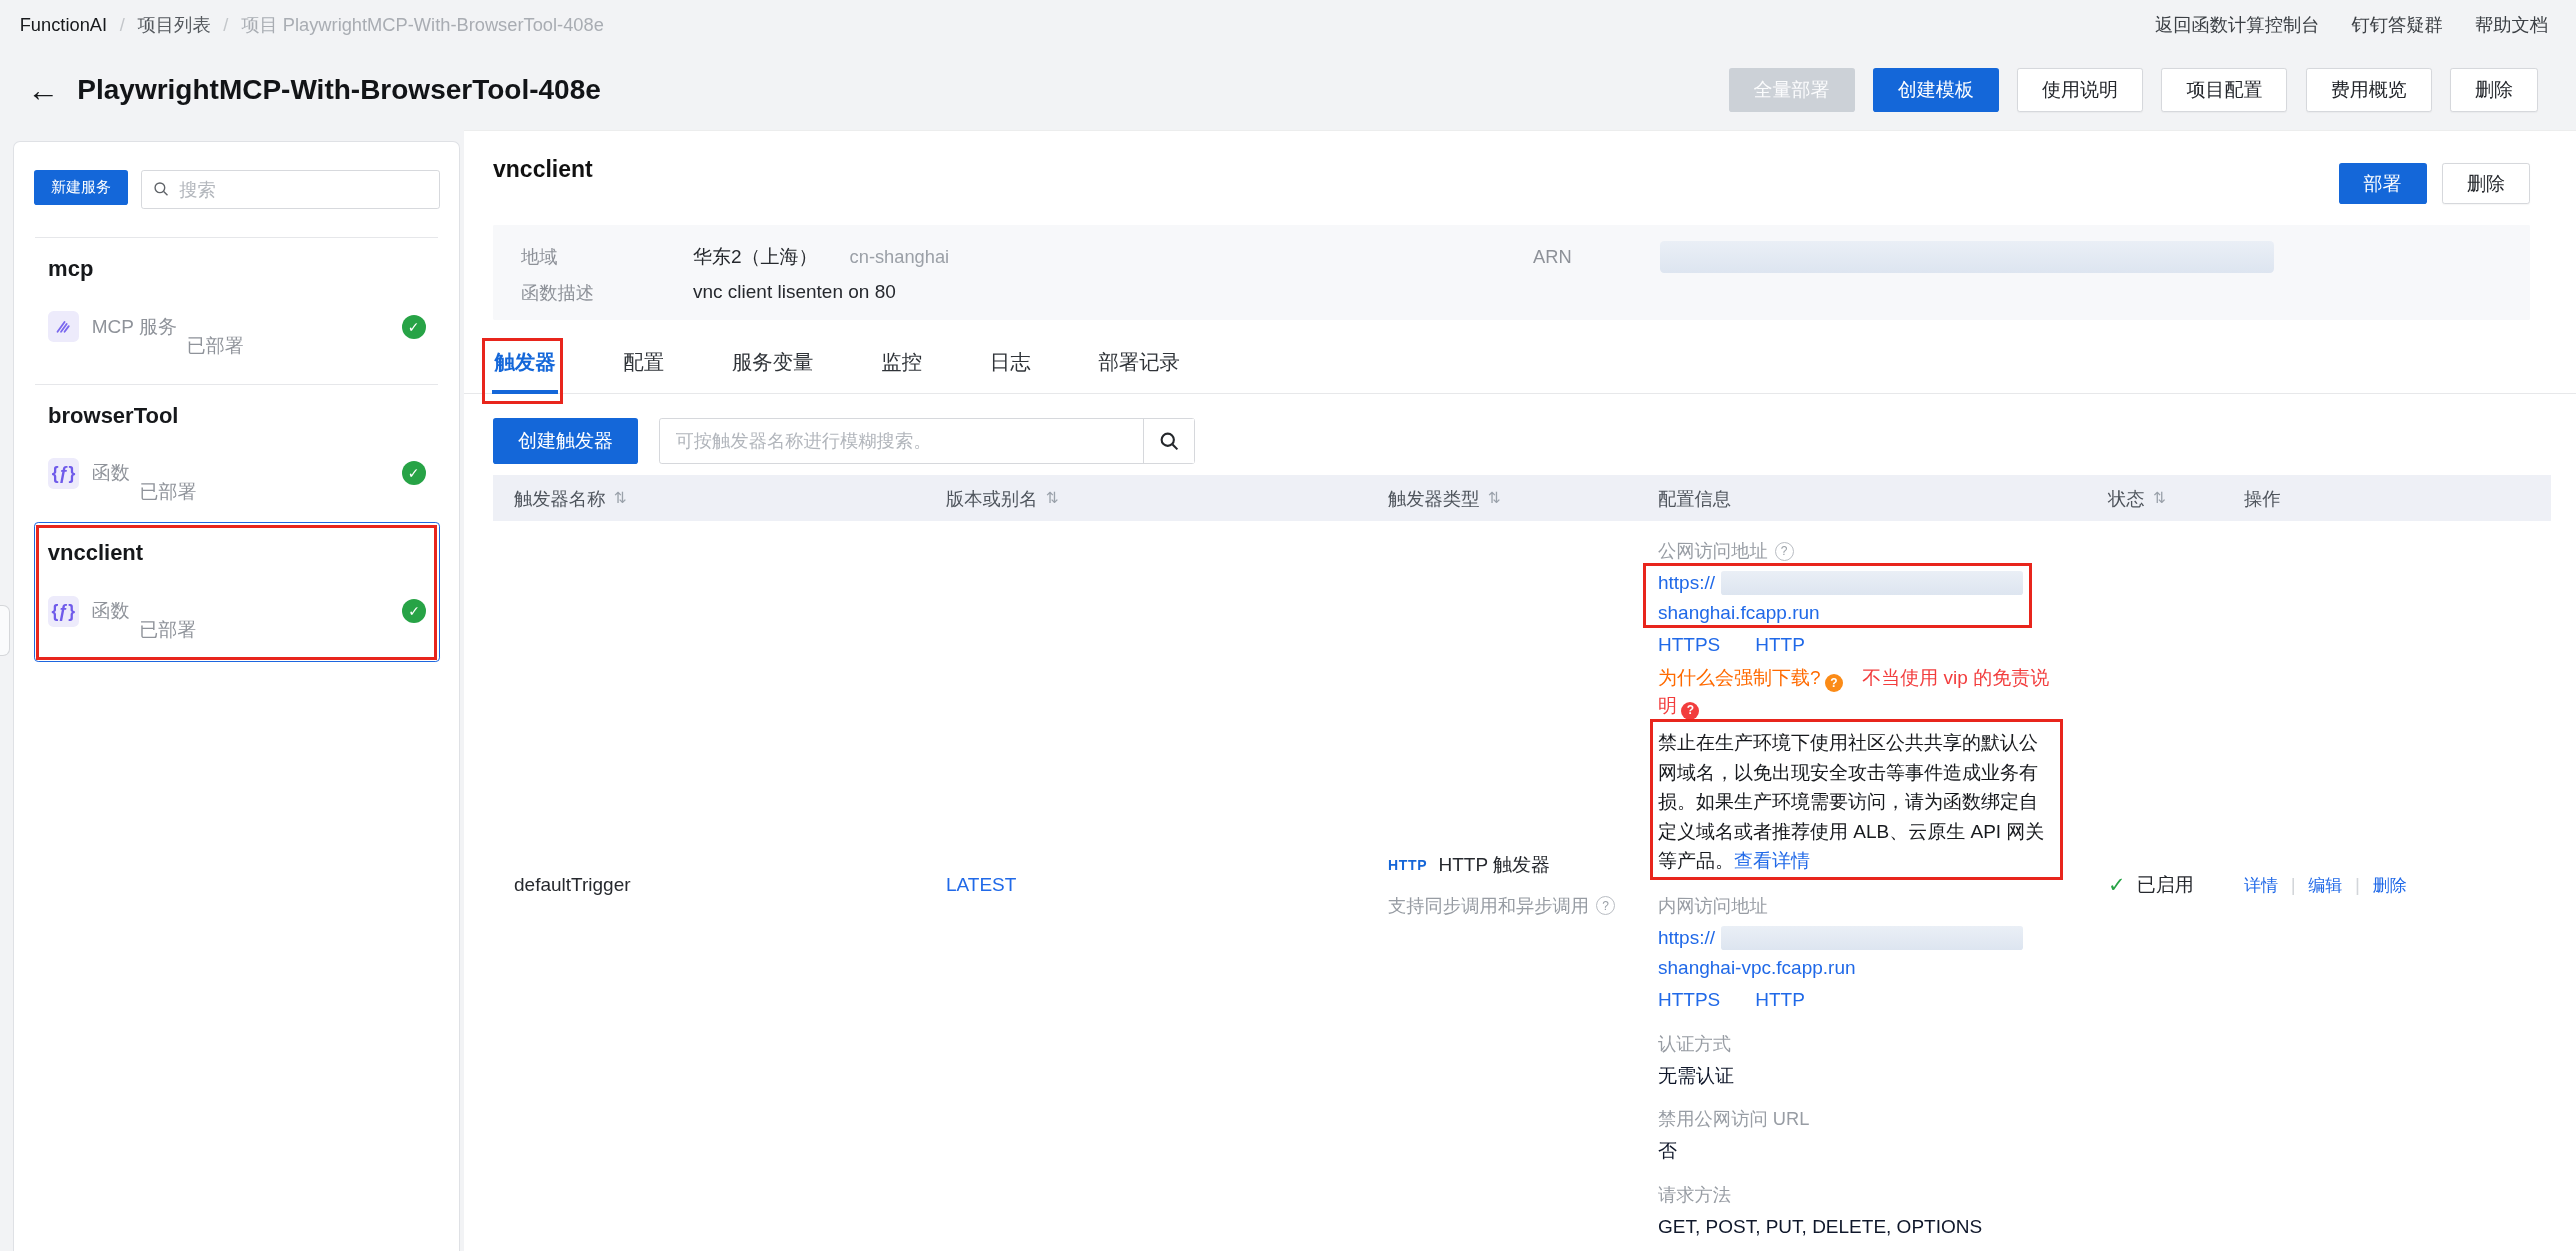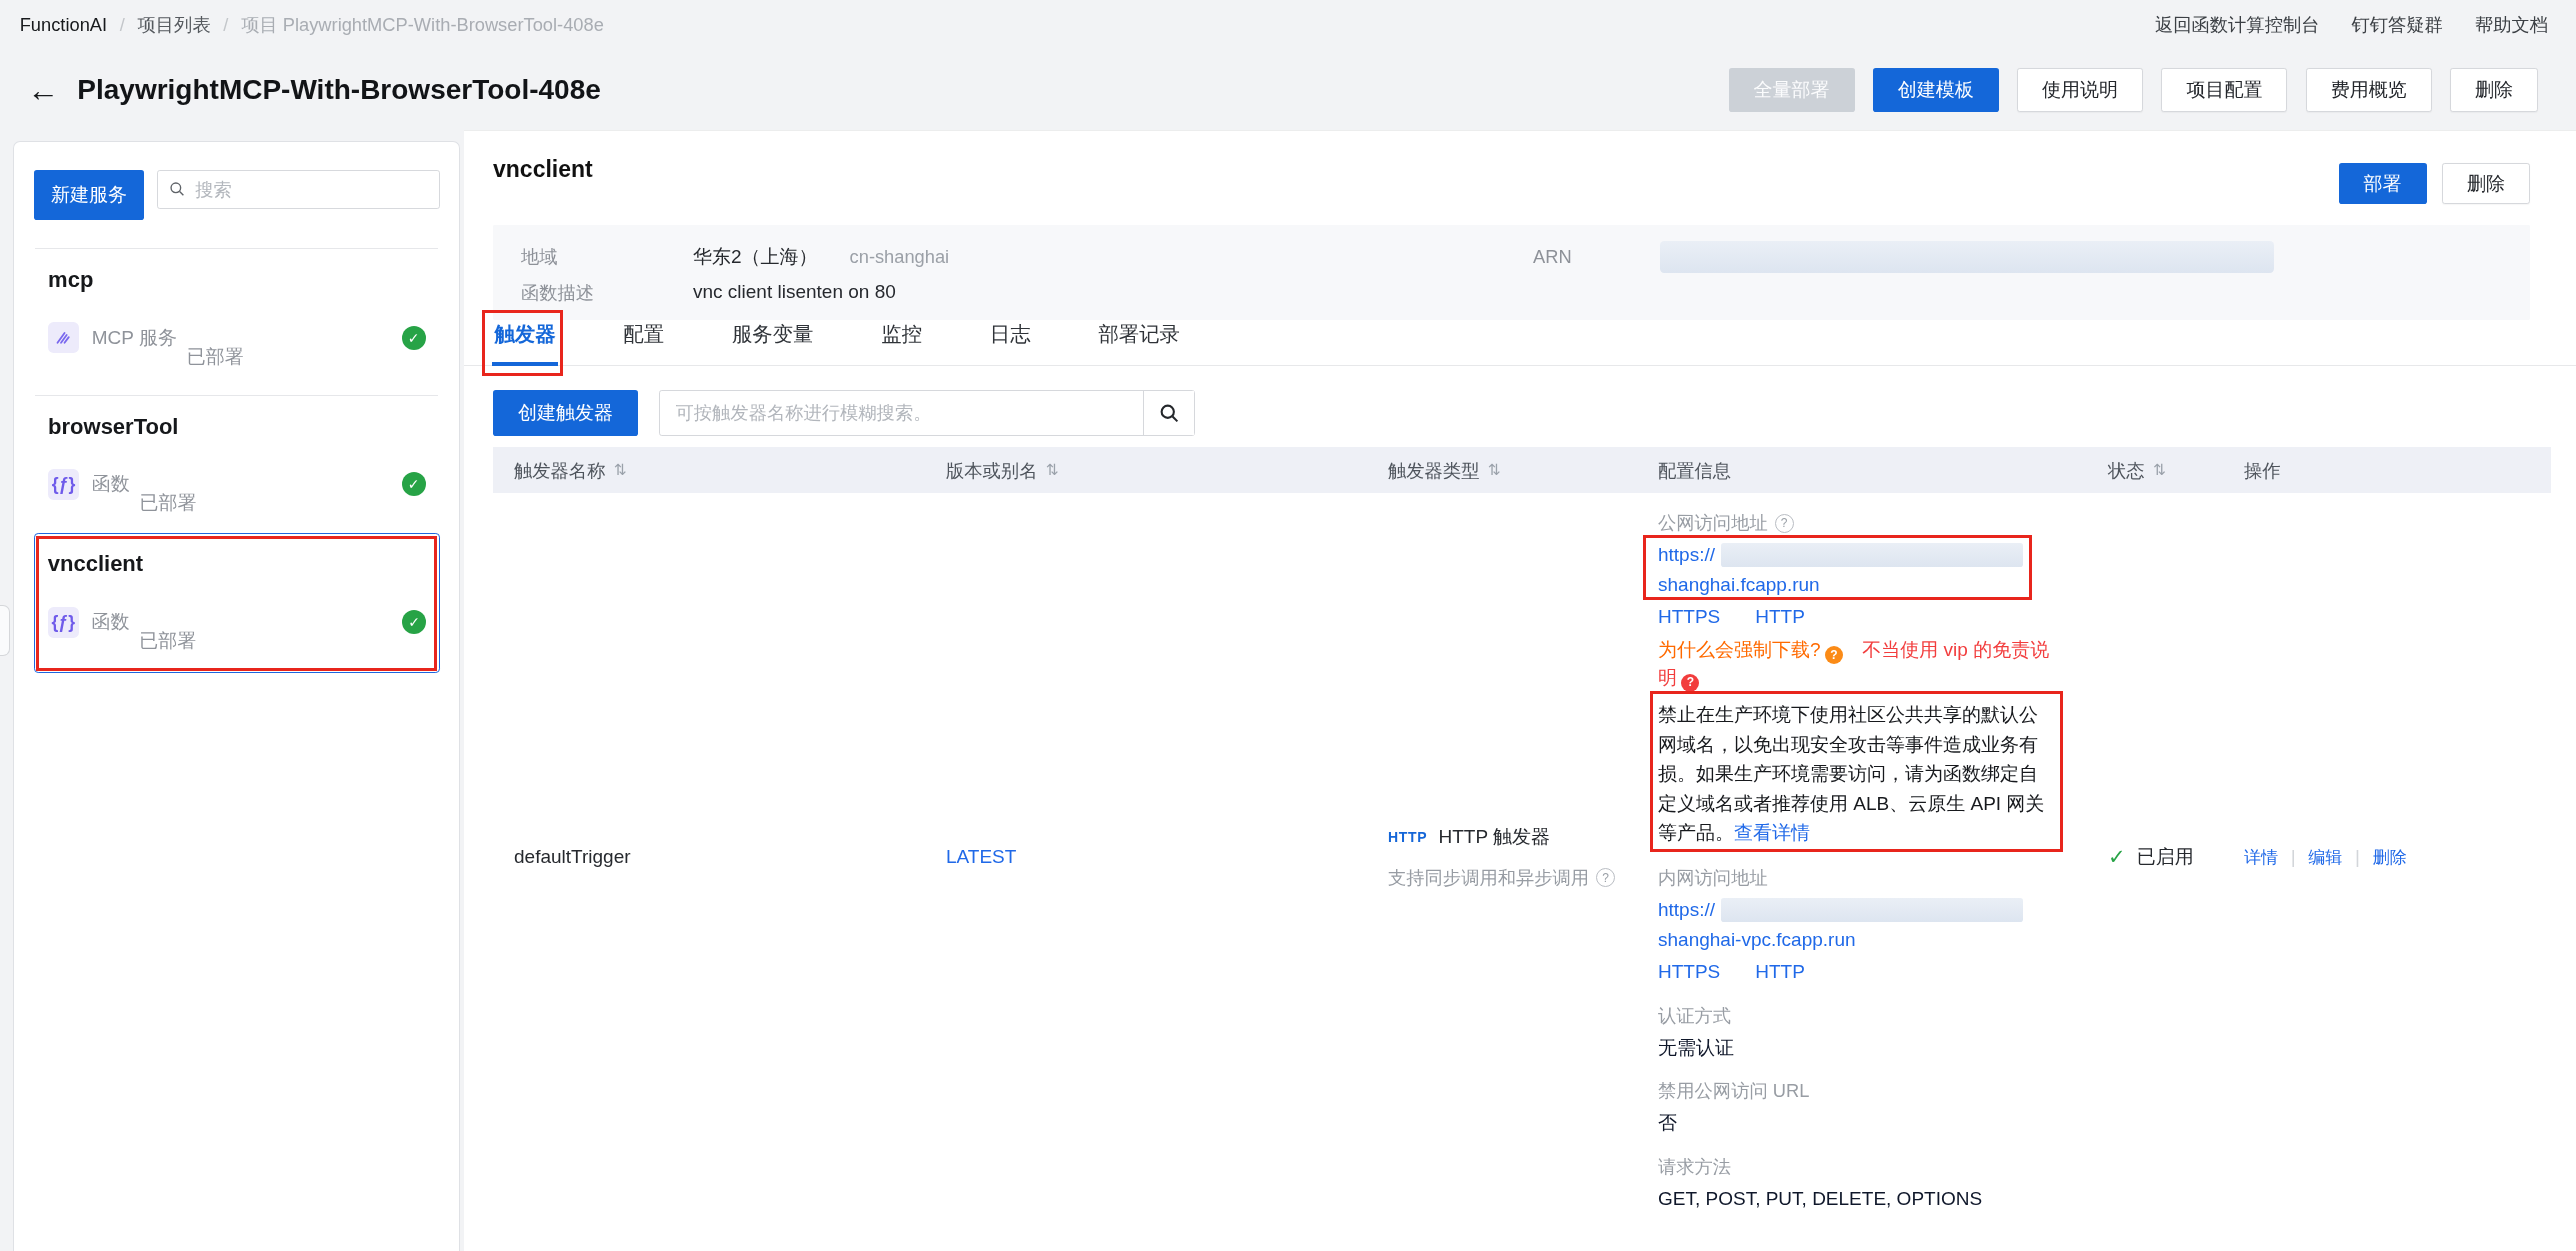--- a/index.html
+++ b/index.html
@@ -31,21 +31,21 @@
   .header-actions{margin-left:auto;display:flex;gap:18.3px;}
   .btn{height:44px;padding:0 24px;border-radius:2.8px;font-size:19px;display:inline-flex;align-items:center;
     justify-content:center;border:0.7px solid transparent;cursor:pointer;background:#fff;white-space:nowrap;}
   .btn-default{border-color:#d6d8dc;color:#24272c;background:#fff;box-shadow:0 0.7px 1.4px rgba(0,0,0,0.04);}
   .btn-primary{background:var(--accent);color:#fff;}
   .btn-disabled{background:#ccd1d7;color:#fbfcfd;cursor:default;}
   
   .sidebar{position:absolute;left:13.4px;top:141px;width:447px;height:1111px;background:#fff;
     border:0.7px solid #dfe1e5;border-bottom:none;border-radius:7px 7px 0 0;padding:28px 19.7px 0;}
   .sidebar-toolbar{display:flex;gap:12.7px;}
-  .btn-new{height:50px;padding:0 17px;background:var(--accent);color:#fff;font-size:19px;border:none;
+  .btn-new{height:35px;padding:0 17px;background:var(--accent);color:#fff;font-size:15px;border:none;
     border-radius:2.8px;display:inline-flex;align-items:center;cursor:pointer;white-space:nowrap;}
   .sidebar-search{flex:1;height:39px;border:0.7px solid #d7d9dd;border-radius:2.8px;display:flex;
     align-items:center;padding:0 11.2px;background:#fff;}
   .sidebar-search input{border:none;outline:none;font-size:18.3px;width:100%;margin-left:9.8px;color:#333;background:transparent;}
   input::placeholder{color:#b2b6bc;}
   .sidebar-divider{height:0.7px;background:#e6e7ea;margin:28px 1.4px 0;}
   .svc{padding:18.3px 14px 25px;cursor:pointer;}
   .svc-title{font-size:22px;font-weight:700;color:#16181b;}
   .svc-meta{margin-top:12.7px;display:flex;align-items:center;}
   .svc-icon{width:31px;height:31px;border-radius:5.6px;background:#edebfb;display:flex;align-items:center;
@@ -66,21 +66,21 @@
   .btn-sm{height:41px;padding:0 24px;font-size:19px;}
   .infobox{margin:42px 46px 0 29px;background:#f7f8fa;border-radius:1.4px;padding:15.5px 0 15.5px 28px;
     display:grid;grid-template-columns:172px 840px 127px auto;row-gap:7px;align-items:center;font-size:18.3px;}
   .info-label{color:#8d9198;}
   .info-value{color:var(--dark);font-size:19px;}
   .region-code{color:#9ba0a7;margin-left:32px;font-size:18.3px;}
   .redact{display:inline-block;border-radius:4.2px;background:linear-gradient(180deg,#eaeff6,#dde5f0);}
   .arn-bar{width:614px;height:32px;}
   .span2{grid-column:2 / span 3;}
   
-  .tabs{padding-left:29px;border-bottom:0.7px solid #e7e8ea;display:flex;}
+  .tabs{margin-top:28px;padding-left:29px;border-bottom:0.7px solid #e7e8ea;display:flex;}
   .tab{margin-right:65px;font-size:20.4px;color:#2f3338;padding:0 1.4px 17px;position:relative;cursor:pointer;white-space:nowrap;}
   .tab.active{color:var(--accent);font-weight:700;}
   .tab.active::after{content:"";position:absolute;left:-1.4px;right:-1.4px;bottom:-0.7px;height:4.2px;background:var(--accent);}
   .tab.active .anno-box{position:absolute;left:-11.2px;right:-5.6px;top:-9.8px;bottom:-11.2px;border:3.5px solid var(--anno);pointer-events:none;}
   
   .trigger-toolbar{margin-top:24px;margin-left:29px;display:flex;gap:21px;}
   .btn-create{width:145px;height:46px;font-size:19px;}
   .search2{width:536px;height:46px;border:0.7px solid #d6d8dc;border-radius:2.8px;display:flex;align-items:stretch;background:#fff;}
   .search2 input{flex:1;border:none;outline:none;padding:0 15.5px;font-size:18.3px;color:#333;background:transparent;}
   .search-btn{width:51px;border-left:0.7px solid #d6d8dc;display:flex;align-items:center;justify-content:center;cursor:pointer;background:#fff;}

